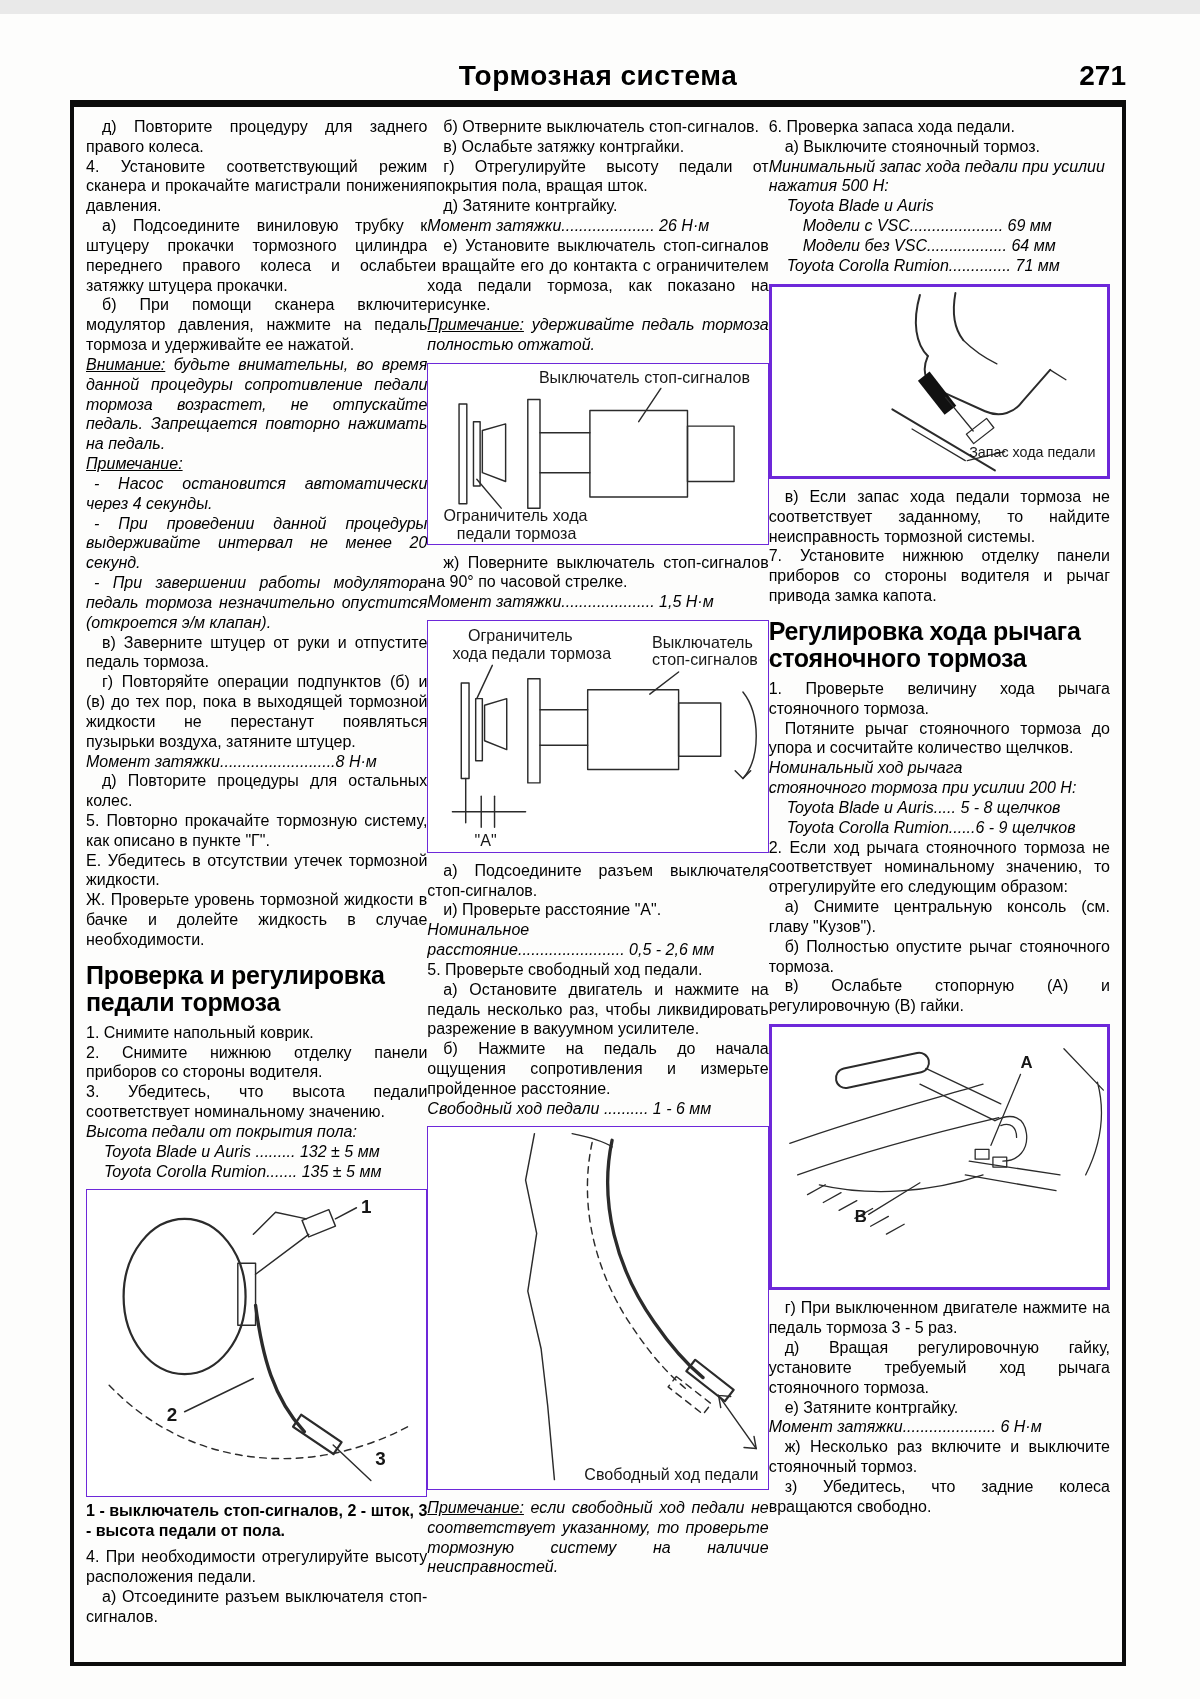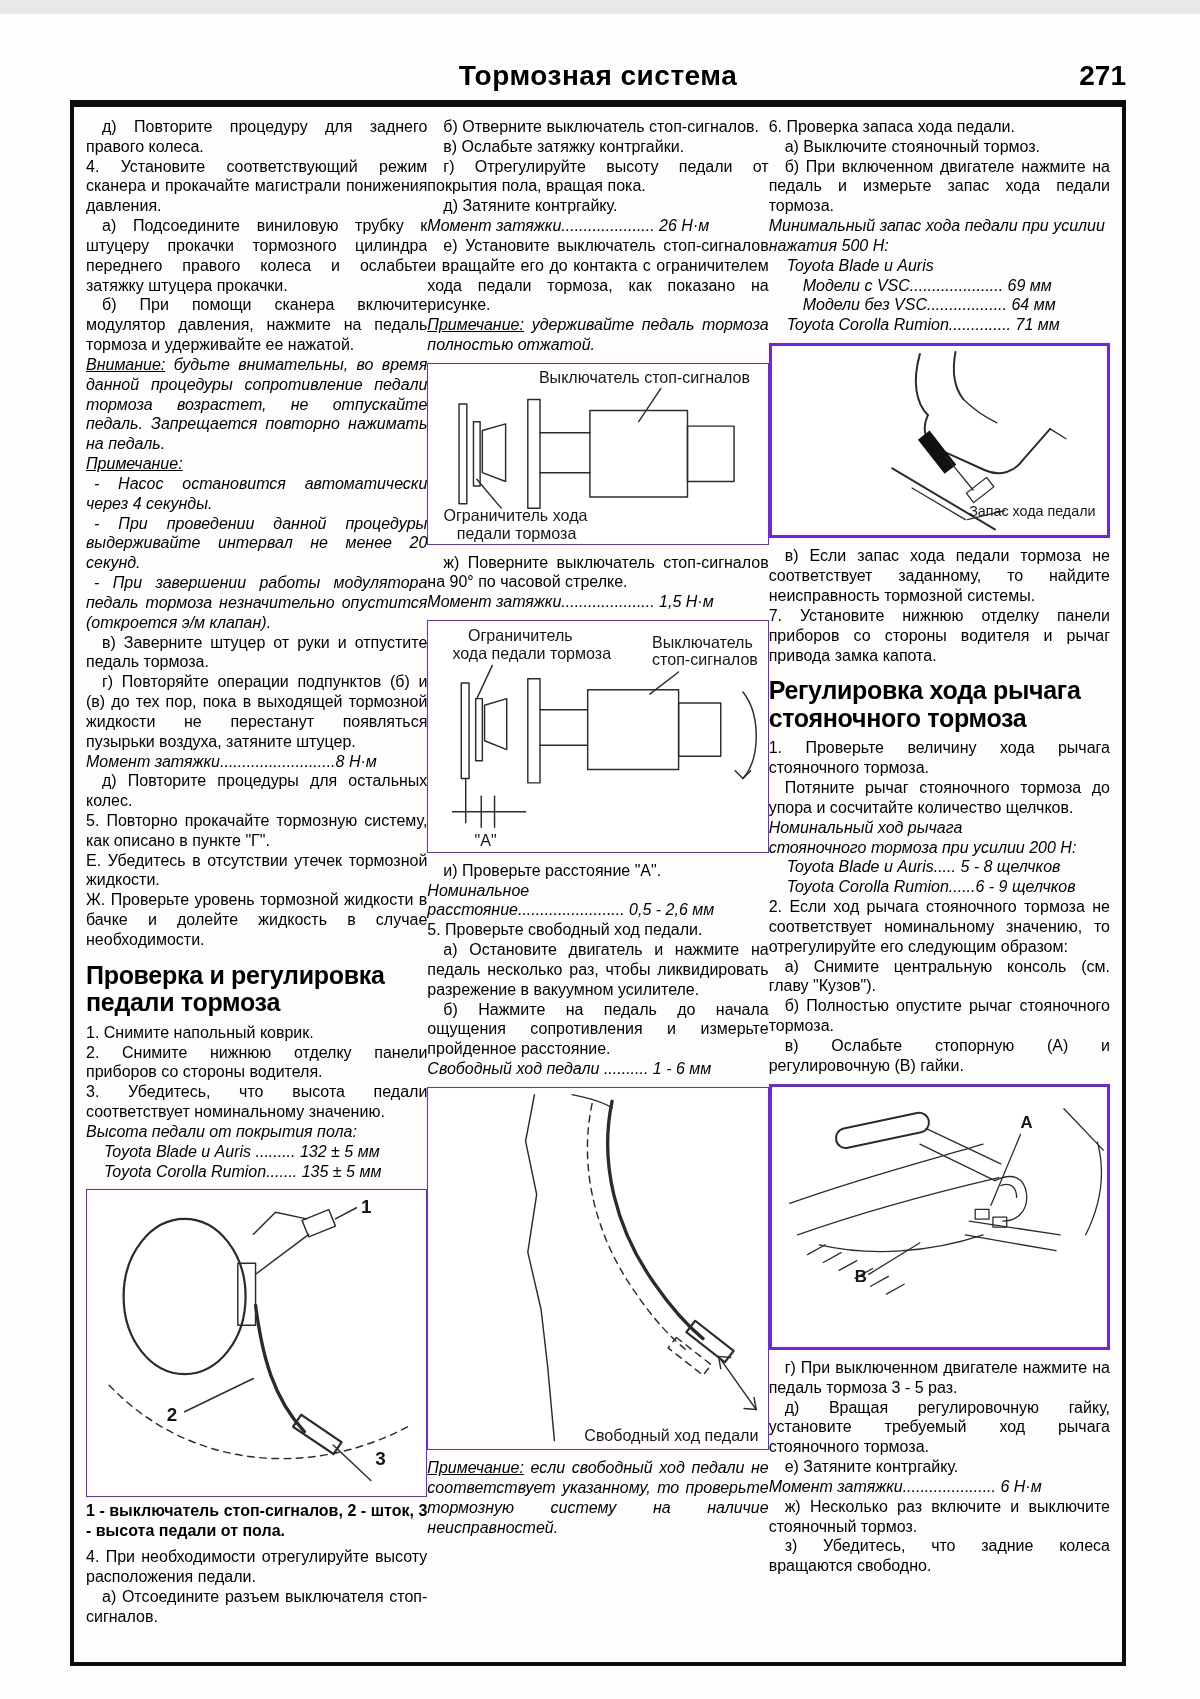--- a/index.html
+++ b/index.html
@@ -88,21 +88,21 @@
       </figure>
 
       <p class="caption">1 - выключатель стоп-сигналов, 2 - шток, 3 - высота педали от пола.</p>
       <p style="margin-top:6px;">4. При необходимости отрегулируйте высоту расположения педали.</p>
       <p class="sub">а) Отсоедините разъем выключателя стоп-сигналов.</p>
     </div>
 
     <div class="col">
       <p class="sub">б) Отверните выключатель стоп-сигналов.</p>
       <p class="sub">в) Ослабьте затяжку контргайки.</p>
-      <p class="sub">г) Отрегулируйте высоту педали от покрытия пола, вращая пока.</p>
+      <p class="sub">г) Отрегулируйте высоту педали от покрытия пола, вращая шток.</p>
       <p class="sub">д) Затяните контргайку.</p>
       <p class="spec">Момент затяжки..................... 26 Н·м</p>
       <p class="sub">е) Установите выключатель стоп-сигналов и вращайте его до контакта с ограничителем хода педали тормоза, как показано на рисунке.</p>
       <p class="note"><span class="lead">Примечание:</span><span> удерживайте педаль тормоза полностью отжатой.</span></p>
 
       <figure class="fig">
         <svg viewBox="0 0 306 162">
           <text x="100" y="17">Выключатель стоп-сигналов</text>
           <line class="ln thin" x1="210" y1="22" x2="190" y2="52"></line>
           <rect class="ln thin" x="28" y="36" width="7" height="90"></rect>
@@ -141,20 +141,21 @@
           <path class="ln thin" d="M284,64 C300,84 300,124 284,142"></path>
           <path class="ln thin" d="M284,142 L291,135 M284,142 L277,135"></path>
           <line class="ln thin" x1="34" y1="142" x2="34" y2="182"></line>
           <line class="ln thin" x1="48" y1="158" x2="48" y2="186"></line>
           <line class="ln thin" x1="60" y1="158" x2="60" y2="186"></line>
           <line class="ln thin" x1="22" y1="172" x2="88" y2="172"></line>
           <text x="42" y="203">"А"</text>
         </svg>
       </figure>
 
+      <p class="sub">а) Подсоедините разъем выключателя стоп-сигналов.</p>
       <p class="sub">и) Проверьте расстояние "А".</p>
       <p class="spec">Номинальное</p>
       <p class="spec" style="margin-top:0;">расстояние........................ 0,5 - 2,6 мм</p>
       <p>5. Проверьте свободный ход педали.</p>
       <p class="sub">а) Остановите двигатель и нажмите на педаль несколько раз, чтобы ликвидировать разрежение в вакуумном усилителе.</p>
       <p class="sub">б) Нажмите на педаль до начала ощущения сопротивления и измерьте пройденное расстояние.</p>
       <p class="spec">Свободный ход педали .......... 1 - 6 мм</p>
 
       <figure class="fig">
         <svg viewBox="0 0 306 326">
@@ -169,21 +170,20 @@
           <text x="298" y="318" text-anchor="end">Свободный ход педали</text>
         </svg>
       </figure>
 
       <p class="note"><span class="lead">Примечание:</span><span> если свободный ход педали не соответствует указанному, то проверьте тормозную систему на наличие неисправностей.</span></p>
     </div>
 
     <div class="col">
       <p>6. Проверка запаса хода педали.</p>
       <p class="sub">а) Выключите стояночный тормоз.</p>
-      <p class="sub">б) При включенном двигателе нажмите на педаль и измерьте запас хода педали тормоза.</p>
       <p class="spec">Минимальный запас хода педали при усилии нажатия 500 Н:</p>
       <p class="specline">Toyota Blade и Auris</p>
       <p class="specline specline2">Модели с VSC..................... 69 мм</p>
       <p class="specline specline2">Модели без VSC.................. 64 мм</p>
       <p class="specline">Toyota Corolla Rumion.............. 71 мм</p>
 
       <figure class="fig fig-thick">
         <svg viewBox="0 0 340 192">
           <path class="ln" d="M150,8 C142,36 146,58 158,70"></path>
           <path class="ln" d="M186,6 C182,28 186,44 194,54"></path>

